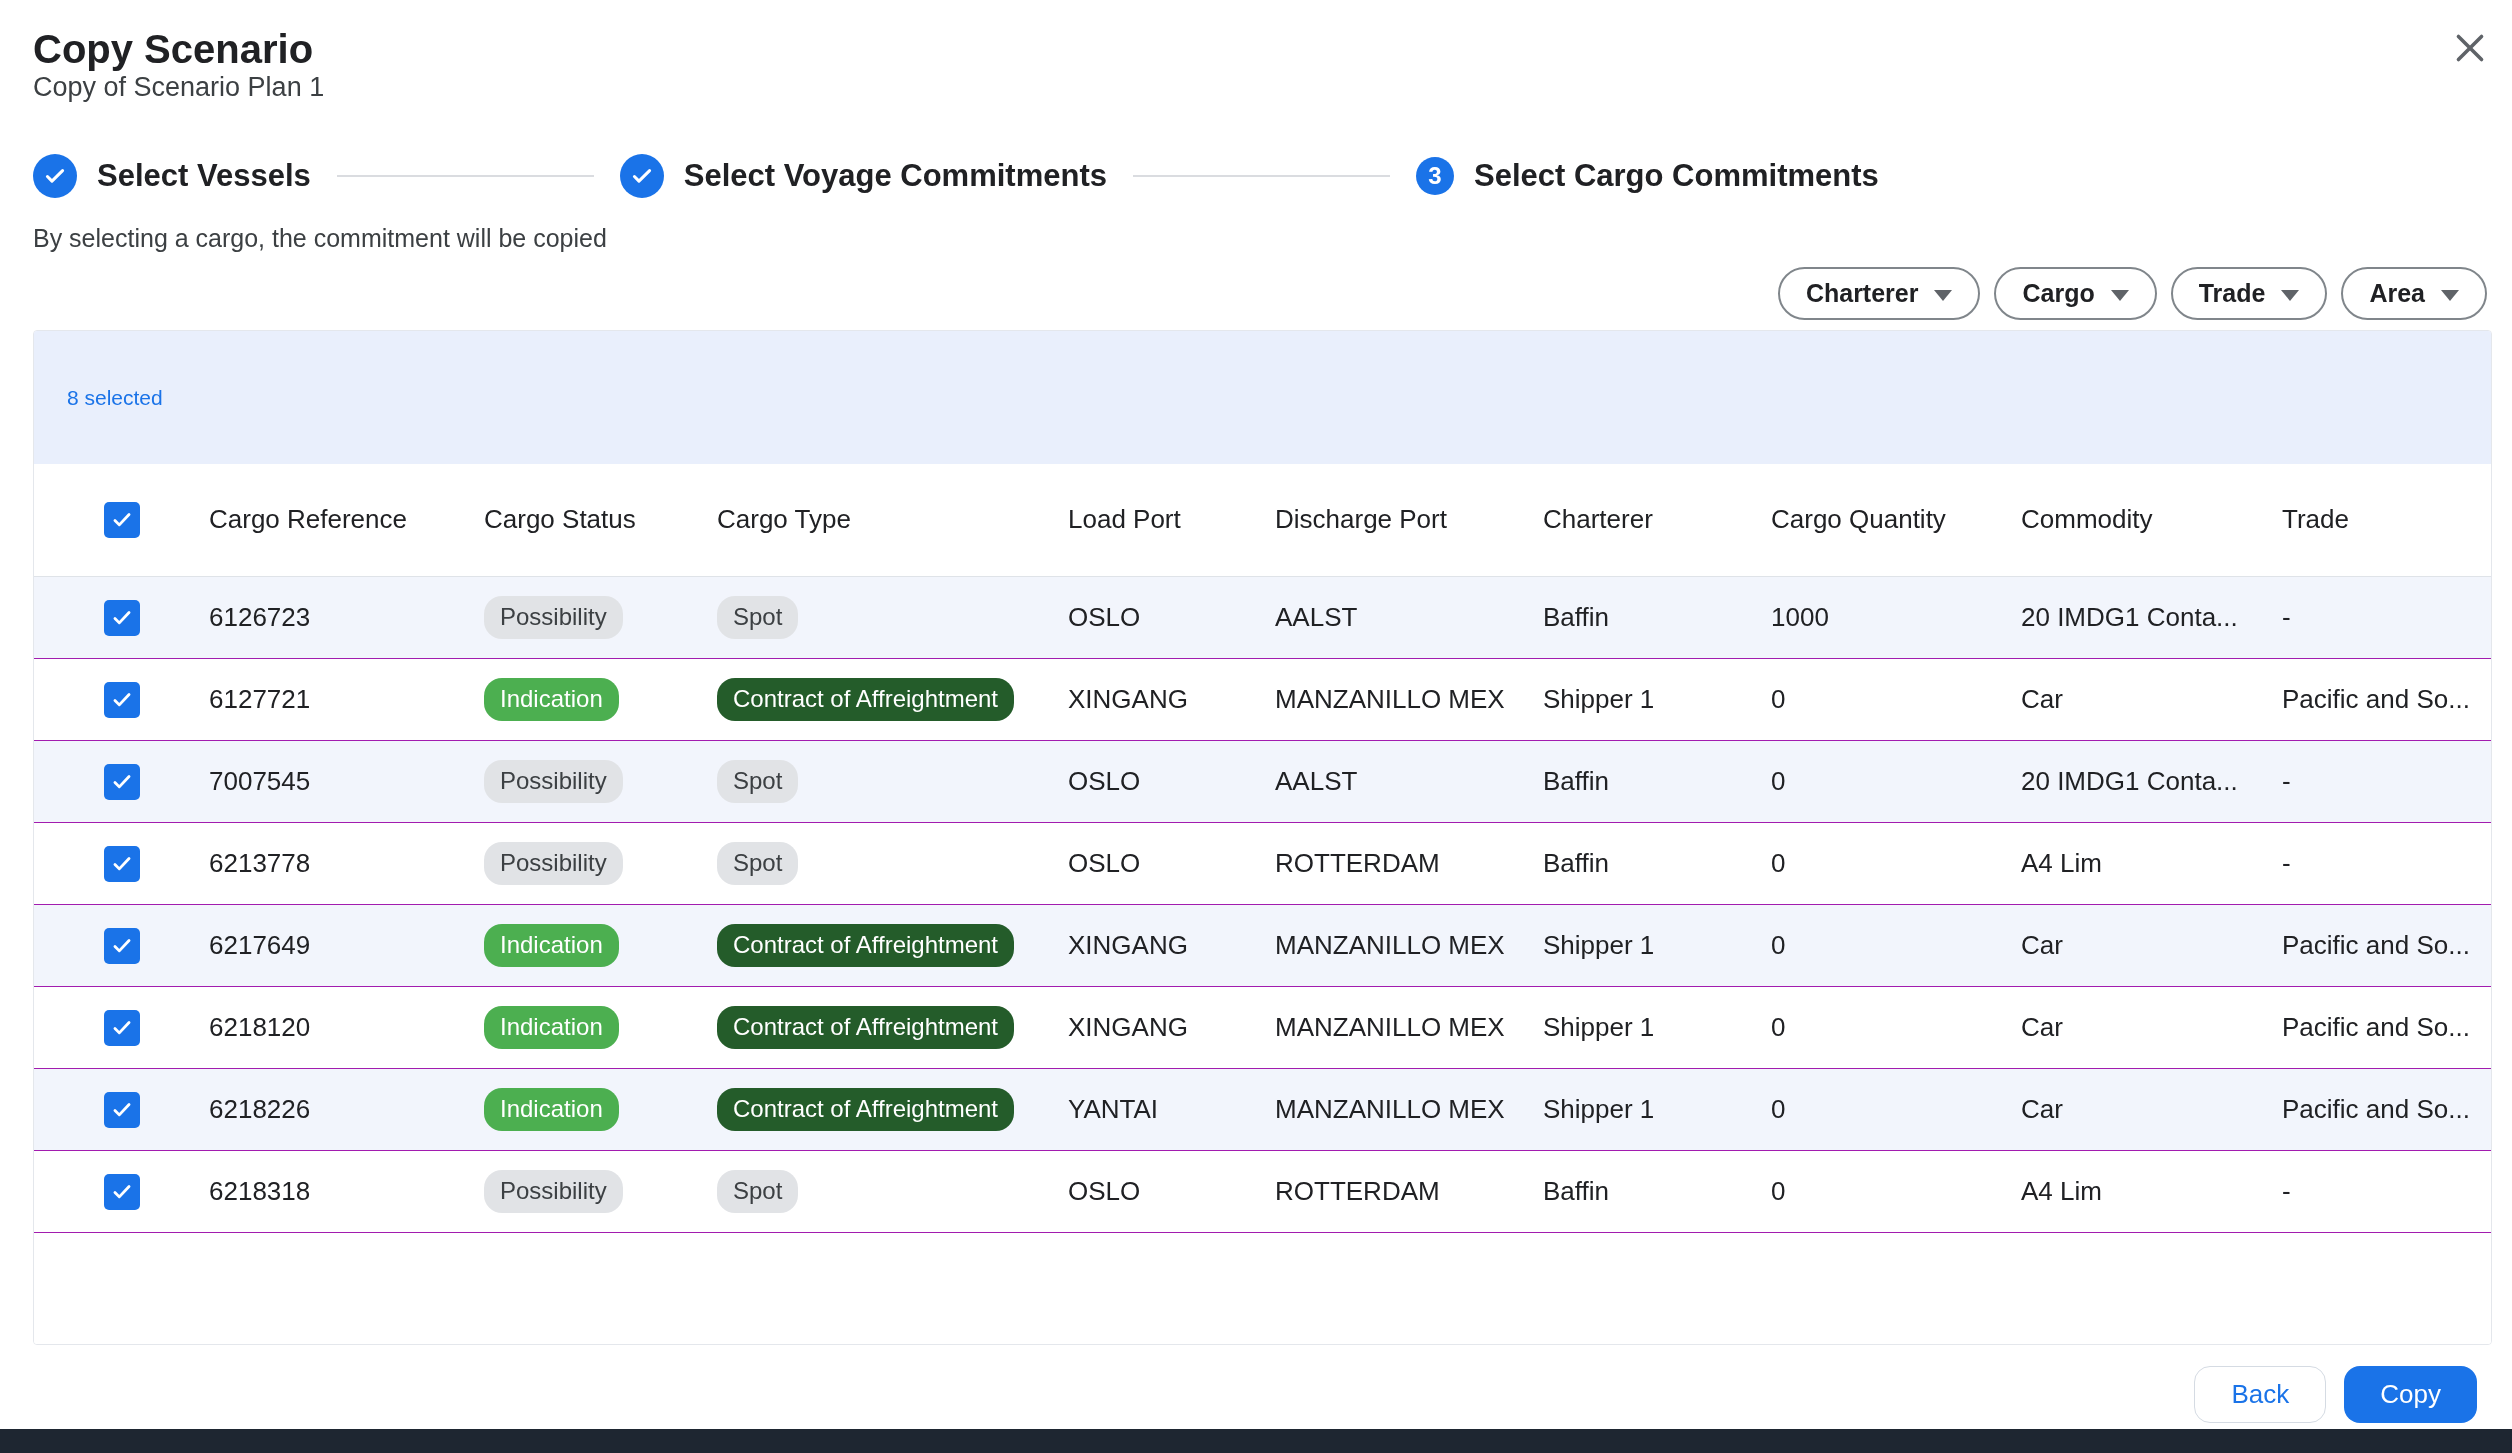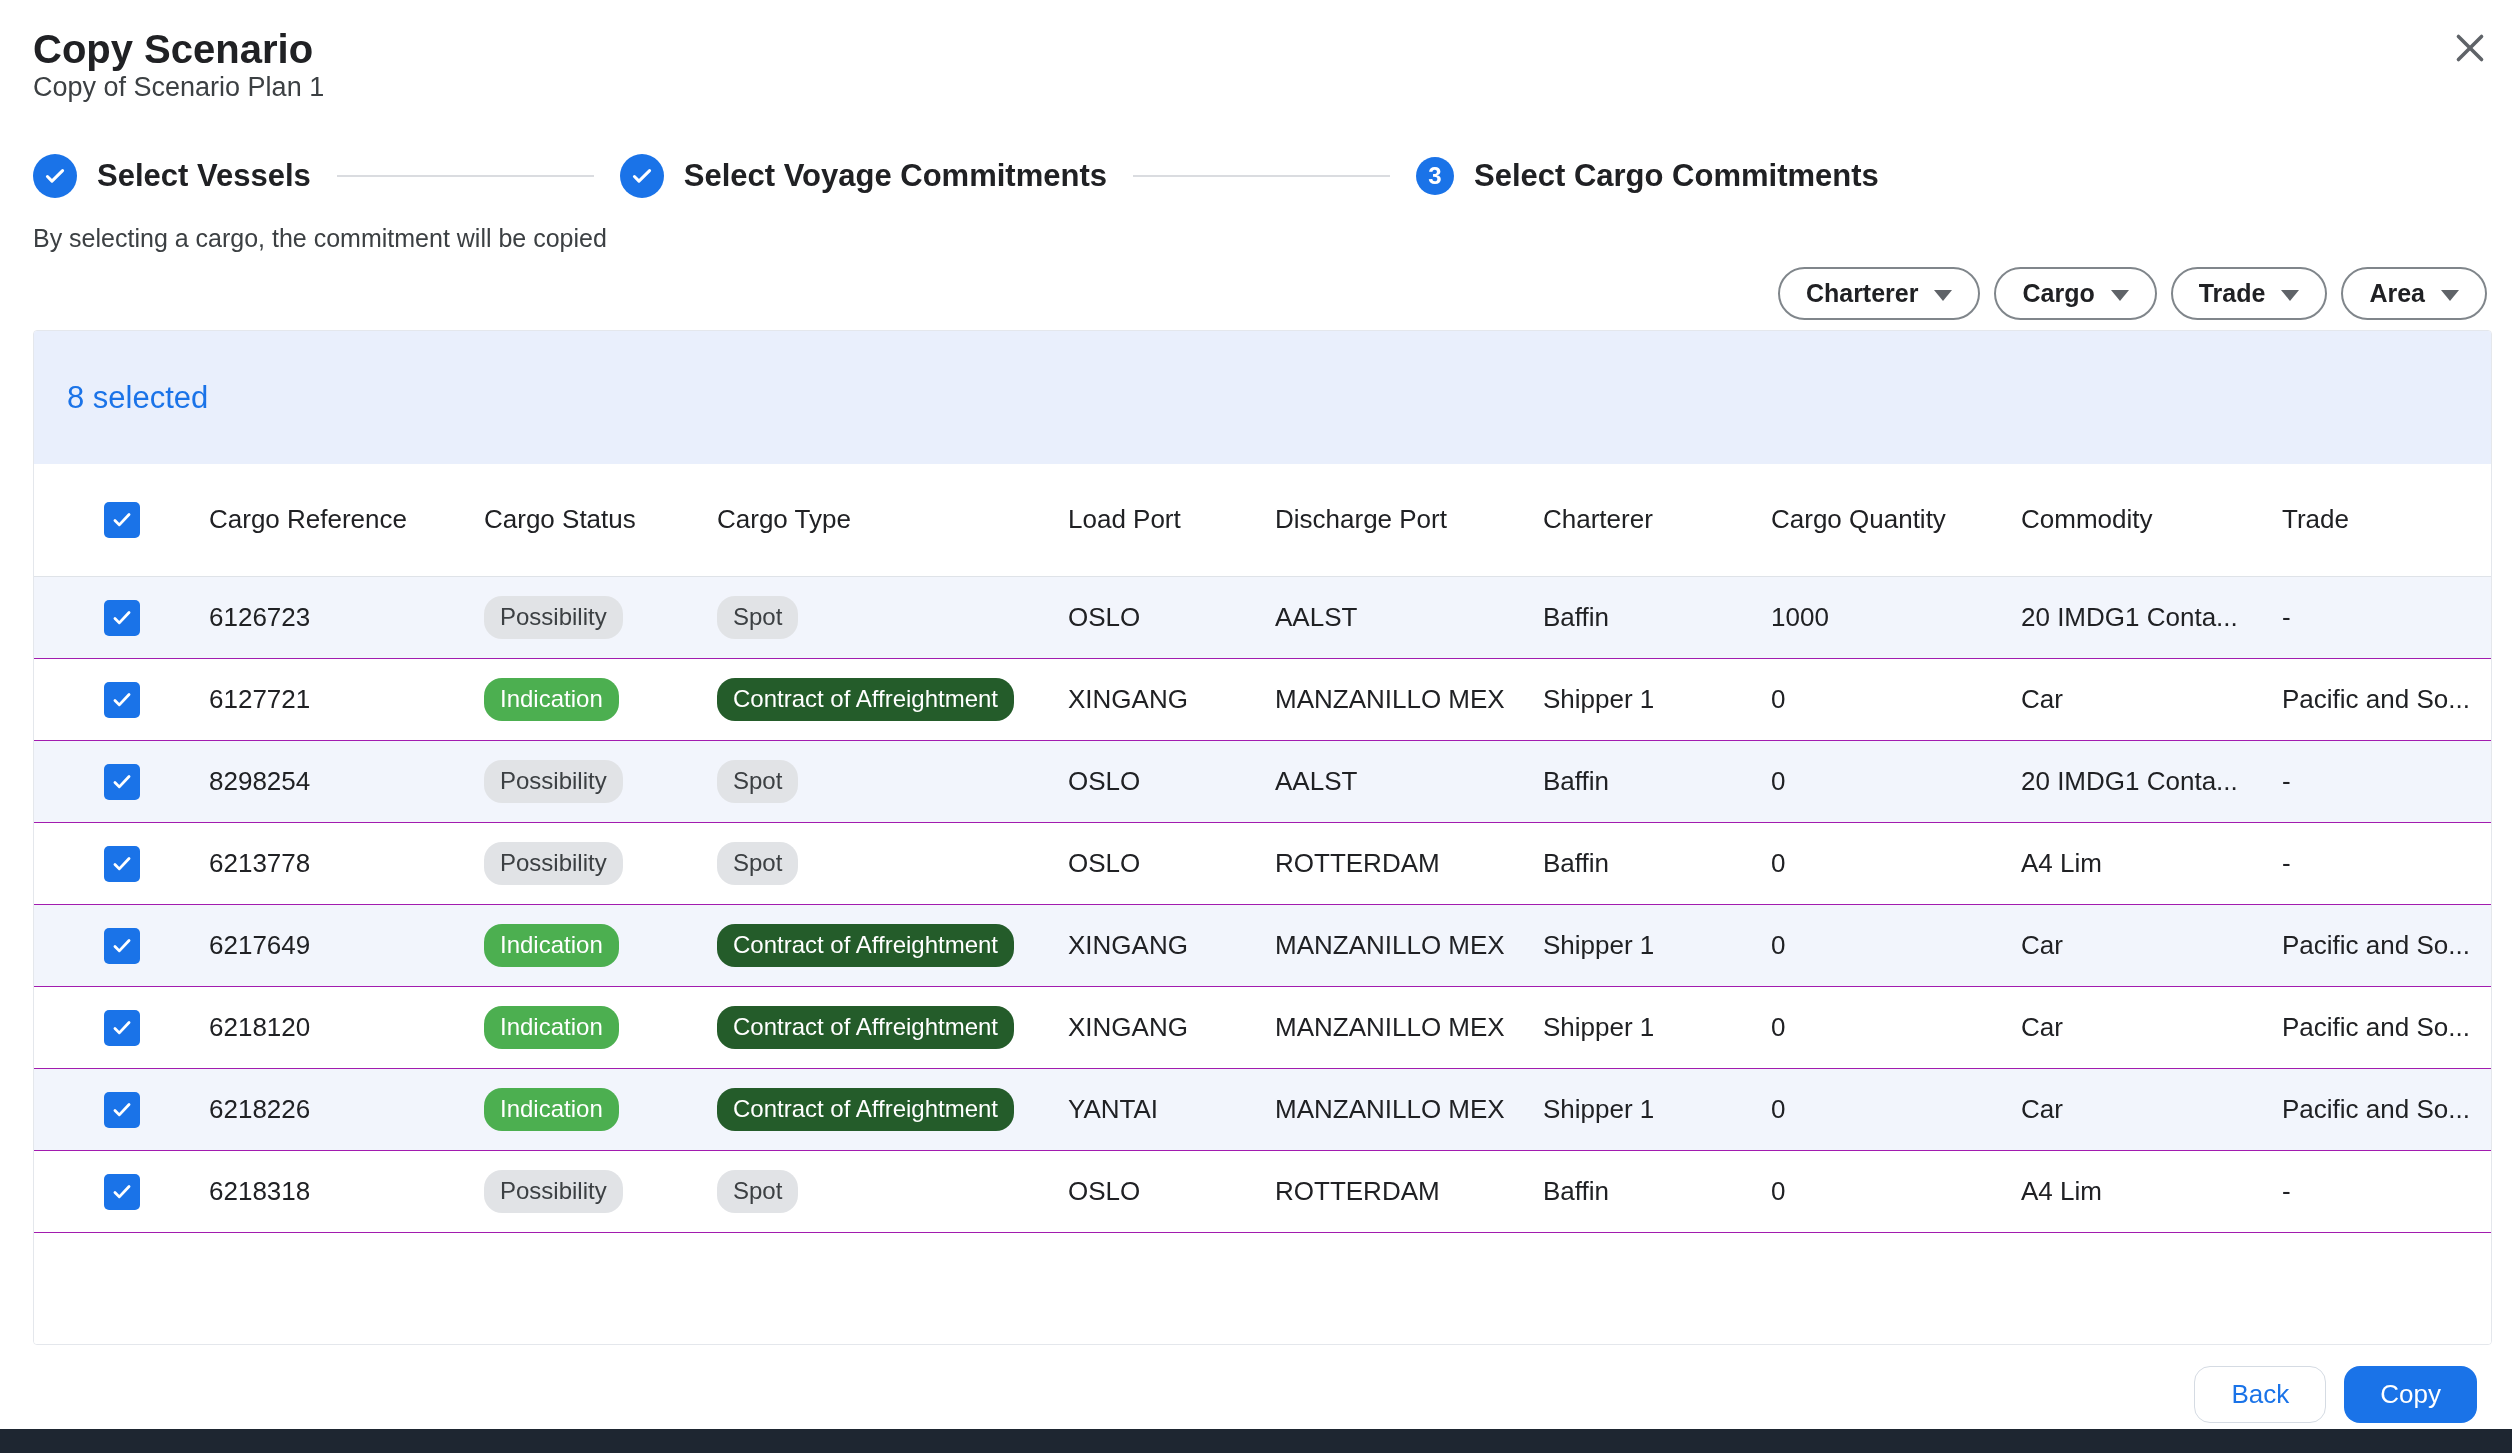--- a/index.html
+++ b/index.html
@@ -37,21 +37,21 @@
   .filters { display:flex; justify-content:flex-end; gap:14px; margin:14px 26px 0 33px; }
   .pill {
     height:53px; padding:0 26px; border:2px solid #80868b; border-radius:28px;
     background:#fff; display:flex; align-items:center; gap:16px;
     font-family:inherit; font-size:25px; font-weight:bold; color:#202124; cursor:pointer;
   }
   .caret { width:0; height:0; border-left:9px solid transparent; border-right:9px solid transparent; border-top:11px solid #5f6368; margin-top:4px; }
 
   .table-card { margin:10px 21px 0 33px; border:1px solid #e4e7ec; border-radius:4px; overflow:hidden; background:#fff; }
   .selected-band { background:#e9effc; height:133px; display:flex; align-items:center; padding-left:33px; }
-  .selected-text { color:#1a73e8; font-size:31px; }
+  .selected-text { color:#1a73e8; font-size:21px; }
 
   .grid-row {
     display:grid;
     grid-template-columns:175px 275px 233px 351px 207px 268px 228px 250px 261px 210px;
     align-items:center;
   }
   .thead { height:113px; background:#fff; border-bottom:1px solid #dfe3e8; }
   .header-cell { font-weight:normal; font-size:26px; color:#202124; white-space:pre-line; line-height:1.35; padding-right:16px; }
   .trow { height:82px; border-bottom:1px solid #a21caf; background:#fff; }
   .trow.alt { background:#f2f5fc; }
@@ -213,21 +213,21 @@
     <div class="cell">Pacific and So...</div>
   </div>
       <div class="grid-row trow alt">
     <div class="cell cell-checkbox">
       <span class="checkbox">
         <svg width="26" height="26" viewBox="0 0 24 24">
               <path d="M5.5 12.5l4 4L18.5 7" fill="none" stroke="#ffffff" stroke-width="2.6" stroke-linecap="round" stroke-linejoin="round"></path>
             </svg>
       </span>
     </div>
-    <div class="cell">8298254</div>
+    <div class="cell">7007545</div>
     <div class="cell">
       <span class="badge badge-gray">Possibility</span>
     </div>
     <div class="cell">
       <span class="badge badge-gray">Spot</span>
     </div>
     <div class="cell">OSLO</div>
     <div class="cell">AALST</div>
     <div class="cell">Baffin</div>
     <div class="cell">0</div>

